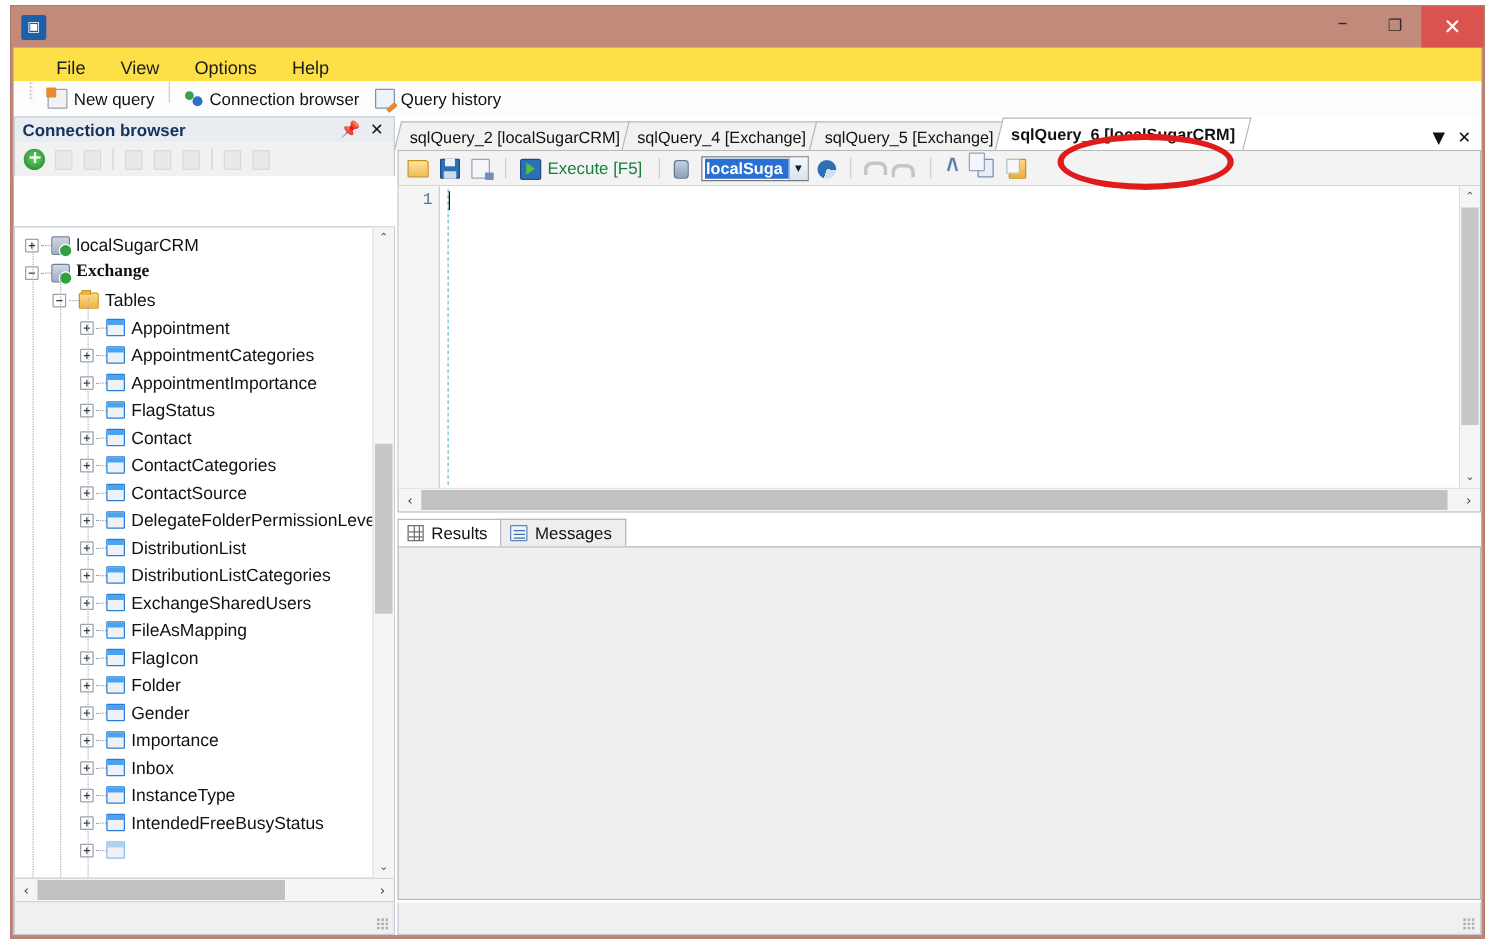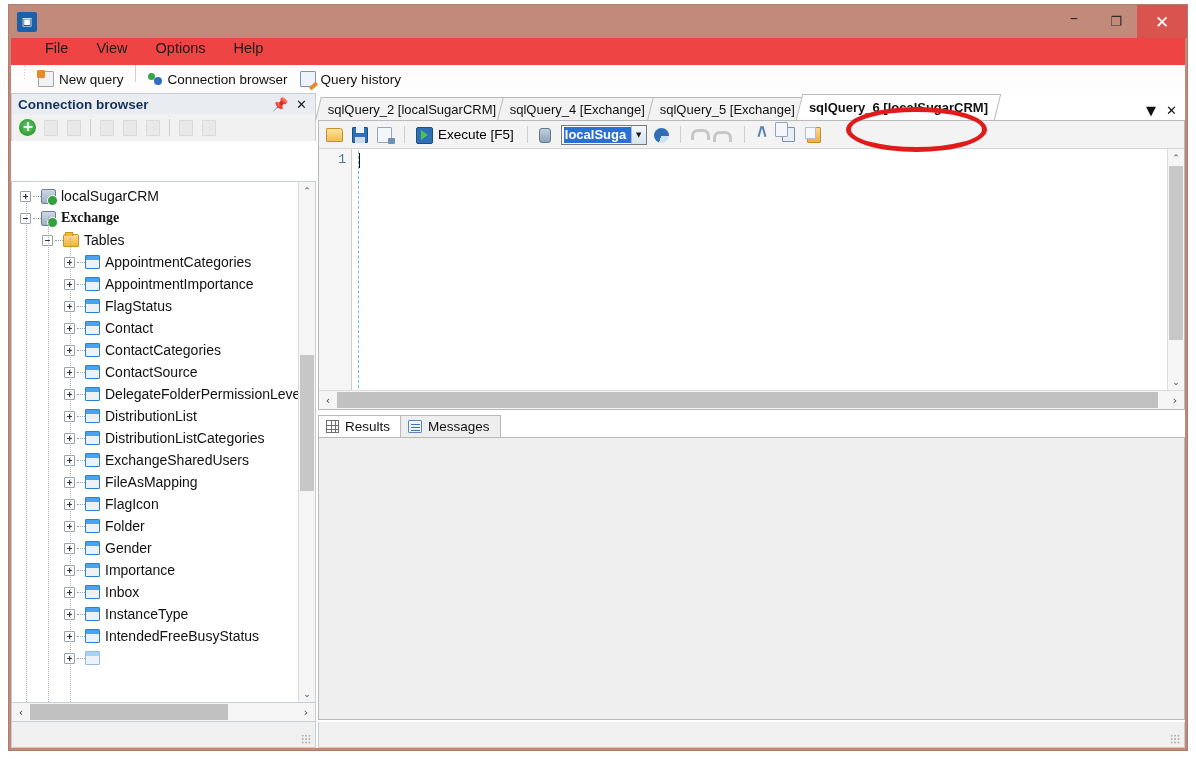--- a/index.html
+++ b/index.html
@@ -82,23 +82,23 @@
     margin: 0 2px 2px 2px;
     display: flex;
     flex-direction: column;
     min-height: 0;
   }
 
   
   #menu-bar {
     height: 27px;
     display: flex;
-    align-items: flex-start;
+    align-items: flex-end;
     padding-left: 20px;
-    background: #ef4444;
+    background: #fde047;
     flex: 0 0 auto;
   }
   .menu-item {
     font-size: 14.5px;
     color: #1c1c1c;
     padding: 2px 14px;
     cursor: default;
   }
 
   
@@ -469,21 +469,21 @@
     width:17px;height:17px;margin:3px;
     background:#2f6fb5;border:1px solid #1c4d86;border-radius:2px;
     display:flex;align-items:center;justify-content:center;
   }
   .qi-exec:after {
     content:""; width:0;height:0;
     border-left:7px solid #4ec24e;
     border-top:5px solid transparent;
     border-bottom:5px solid transparent;
   }
-  #exec-label { font-size: 13.5px; color:#000000; padding-right:5px; white-space:nowrap; }
+  #exec-label { font-size: 13.5px; color:#15803d; padding-right:5px; white-space:nowrap; }
 
   .qi-dbsmall {
     width:12px;height:15px;margin:4px 3px;
     background:linear-gradient(#c3cfdd,#8da2bb);
     border:1px solid #5f7590;border-radius:3px;
   }
   #conn-combo {
     width: 86px; height: 20px;
     border: 1px solid #7a7a7a;
     background: #ffffff;
@@ -783,20 +783,27 @@
                 <div class="expander"></div>
                 <div class="dashline"></div>
                 <div class="ic-folder"></div>
                 <span>Tables</span>
               </div>
               <div class="tnode">
                 <div class="indent" style="width: 52px;"></div>
                 <div class="expander plus"></div>
                 <div class="dashline"></div>
                 <div class="ic-table"></div>
+                <span>Appointment</span>
+              </div>
+              <div class="tnode">
+                <div class="indent" style="width: 52px;"></div>
+                <div class="expander plus"></div>
+                <div class="dashline"></div>
+                <div class="ic-table"></div>
                 <span>AppointmentCategories</span>
               </div>
               <div class="tnode">
                 <div class="indent" style="width: 52px;"></div>
                 <div class="expander plus"></div>
                 <div class="dashline"></div>
                 <div class="ic-table"></div>
                 <span>AppointmentImportance</span>
               </div>
               <div class="tnode">

